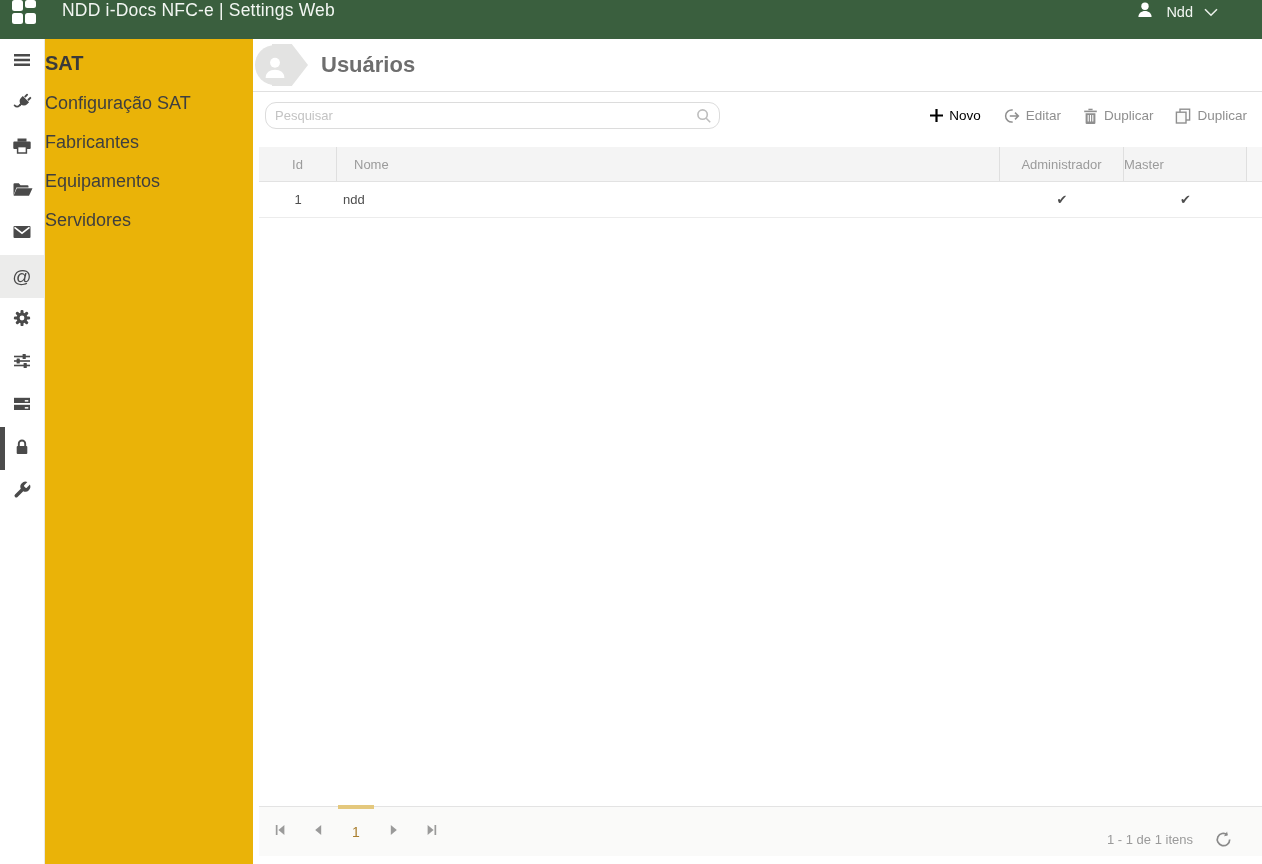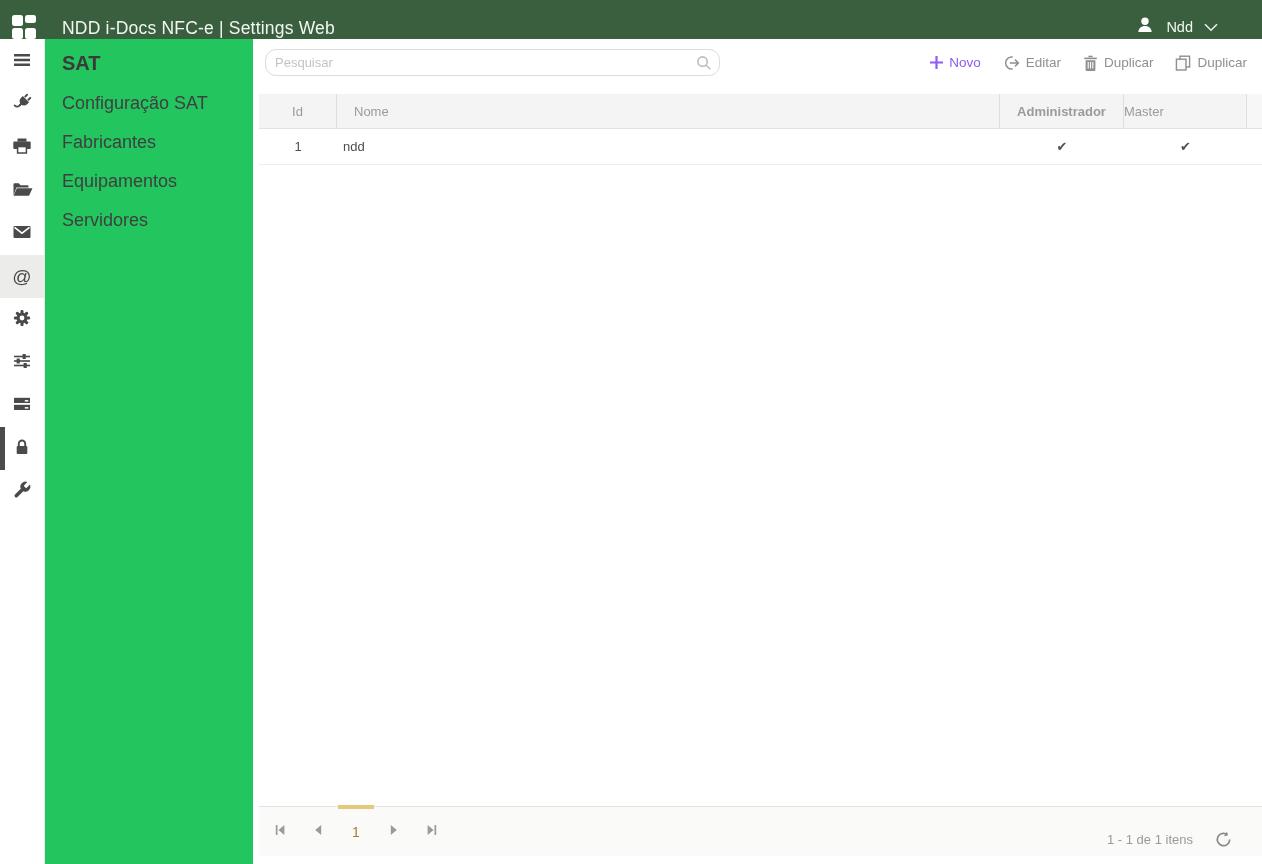--- a/index.html
+++ b/index.html
@@ -1,39 +1,39 @@
 <!DOCTYPE html>
 <html><head>
 <meta charset="utf-8">
 <style>
   * { margin:0; padding:0; box-sizing:border-box; }
   html,body { width:1262px; height:864px; overflow:hidden; }
   body { font-family:"Liberation Sans", sans-serif; background:#fff; }
 
   
-  .topbar { height:39px; background:#3a5f3e; display:flex; align-items:flex-end; color:#f2f6f2; }
+  .topbar { height:39px; background:#3a5f3e; display:flex; align-items:flex-start; color:#f2f6f2; }
   .logo { width:24px; height:24px; margin-left:12px; display:grid; grid-template-columns:11px 11px; grid-template-rows:11px 11px; gap:2px; cursor:pointer; }
   .logo i { background:#fff; border-radius:2.5px; display:block; }
   .logo i.sm { height:8px; align-self:start; }
   .topbar-title { margin-left:26px; font-size:17.5px; font-weight:300; letter-spacing:.2px; }
   .topbar-user { margin-left:auto; margin-right:44px; display:flex; align-items:center; gap:11px; cursor:pointer; }
   .topbar-user .uname { font-size:14.5px; }
 
   
   .app { display:flex; height:825px; }
 
   
   .rail { width:45px; background:#fff; border-right:1px solid #e7e7e6; padding-top:1px; flex:none; }
   .rail-item { height:43px; display:flex; align-items:center; justify-content:center; position:relative; cursor:pointer; color:#4a4a4a; }
   .rail-item.highlight { background:#ececeb; }
   .rail-item.active::before { content:""; position:absolute; left:0; top:0; bottom:0; width:5px; background:#4b4b4b; }
   .at-glyph { font-size:19px; color:#4a4a4a; font-weight:400; }
 
   
-  .sidebar { width:208px; background:#22c55e; flex:none; padding-left:17px; }
+  .sidebar { width:208px; background:#eab308; flex:none; }
   .sidebar-heading { font-size:20px; font-weight:600; color:#3a3a3a; margin-top:12px; line-height:24px; }
   .sidebar-items { margin-top:9px; }
   .side-item { height:39px; display:flex; align-items:center; font-size:18px; color:#3f3f3f; cursor:pointer; }
 
   
   .main { flex:1; background:#fff; display:flex; flex-direction:column; }
 
   .page-header { height:53px; border-bottom:1px solid #e0e0e0; display:flex; align-items:center; padding-left:2px; flex:none; }
   .badge { position:relative; width:54px; height:48px; flex:none; }
   .badge-chev { position:absolute; left:17px; top:3px; width:36px; height:42px; background:#e3e3e2;
@@ -43,30 +43,30 @@
   .page-title { font-size:22px; font-weight:600; color:#6e6e6e; margin-left:12px; }
 
   .toolbar { height:47px; display:flex; align-items:center; padding:0 15px 0 12px; flex:none; }
   .search-wrap { position:relative; width:455px; }
   .search-wrap input { width:100%; height:27px; border:1px solid #dcdcdc; border-radius:11px; padding:0 30px 0 9px;
                        font-size:13px; color:#555; outline:none; font-family:inherit; background:#fff; }
   .search-wrap input::placeholder { color:#c3c3c3; }
   .search-ico { position:absolute; right:8px; top:6px; color:#bdbdbd; }
   .toolbar-buttons { margin-left:auto; display:flex; align-items:center; gap:22px; }
   .tbtn { display:flex; align-items:center; gap:6px; font-size:13.5px; cursor:pointer; color:#8f8f8f; }
-  .tbtn.primary { color:#8b5cf6; }
+  .tbtn.primary { color:#000000; }
   .tbtn .ticon { display:flex; }
 
   
   .grid { margin:8px 0 0 6px; flex:none; }
   .grid-header { display:flex; height:35px; background:#f4f4f4; border-bottom:1px solid #e2e2e2; color:#9b9b9b; font-size:13px; }
   .gh { display:flex; align-items:center; border-right:1px solid #dfdfdf; height:100%; cursor:pointer; }
   .gh.c-id { width:78px; justify-content:center; }
   .gh.c-nome { width:663px; padding-left:17px; }
-  .gh.c-admin { width:124px; justify-content:center;font-weight:bold; }
+  .gh.c-admin { width:124px; justify-content:center; }
   .gh.c-master { width:123px; justify-content:flex-start; }
   .gh.c-stub { flex:1; border-right:none; background:#f7f7f7; cursor:default; }
   .grid-row { display:flex; height:36px; border-bottom:1px solid #ececec; font-size:13px; color:#4e4e4e; background:#fff; cursor:pointer; }
   .gc { display:flex; align-items:center; }
   .gc.c-id { width:78px; justify-content:center; }
   .gc.c-nome { width:663px; padding-left:6px; }
   .gc.c-admin { width:124px; justify-content:center; }
   .gc.c-master { width:123px; justify-content:center; }
   .check { font-size:13px; color:#4e4e4e; }
 
@@ -222,20 +222,32 @@
           <span>Equipamentos</span>
         </div>
       <div class="side-item">
           <span>Servidores</span>
         </div>
     </div>
   </div>
 
   <div class="main">
 
+    <div class="page-header">
+      <div class="badge">
+        <div class="badge-chev"></div>
+        <div class="badge-circle">
+          <svg width="26" height="26" viewBox="0 0 20 20" fill="#fff" style="margin-top:6px">
+              <circle cx="10" cy="6" r="3.8"></circle>
+              <path d="M2.8 17.6c0-4 3.2-6.2 7.2-6.2s7.2 2.2 7.2 6.2z"></path>
+            </svg>
+        </div>
+      </div>
+      <div class="page-title">Usuários</div>
+    </div>
 
     <div class="toolbar">
       <div class="search-wrap">
         <input type="text" placeholder="Pesquisar" style="">
         <span class="search-ico">
           <svg width="16" height="16" viewBox="0 0 16 16">
               <circle cx="6.6" cy="6.6" r="4.7" fill="none" stroke="currentColor" stroke-width="1.6"></circle>
               <path d="M10.2 10.2l4 4" stroke="currentColor" stroke-width="1.6"></path>
             </svg>
         </span>

